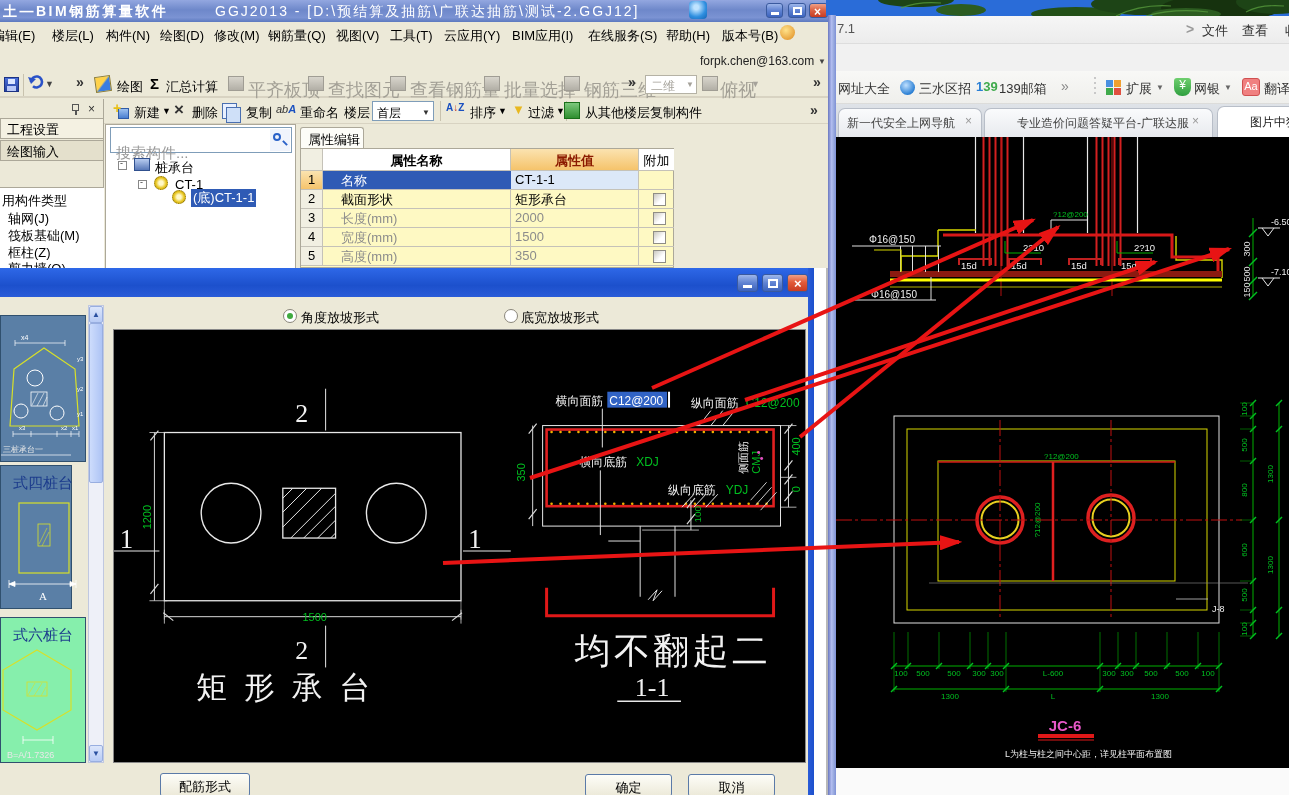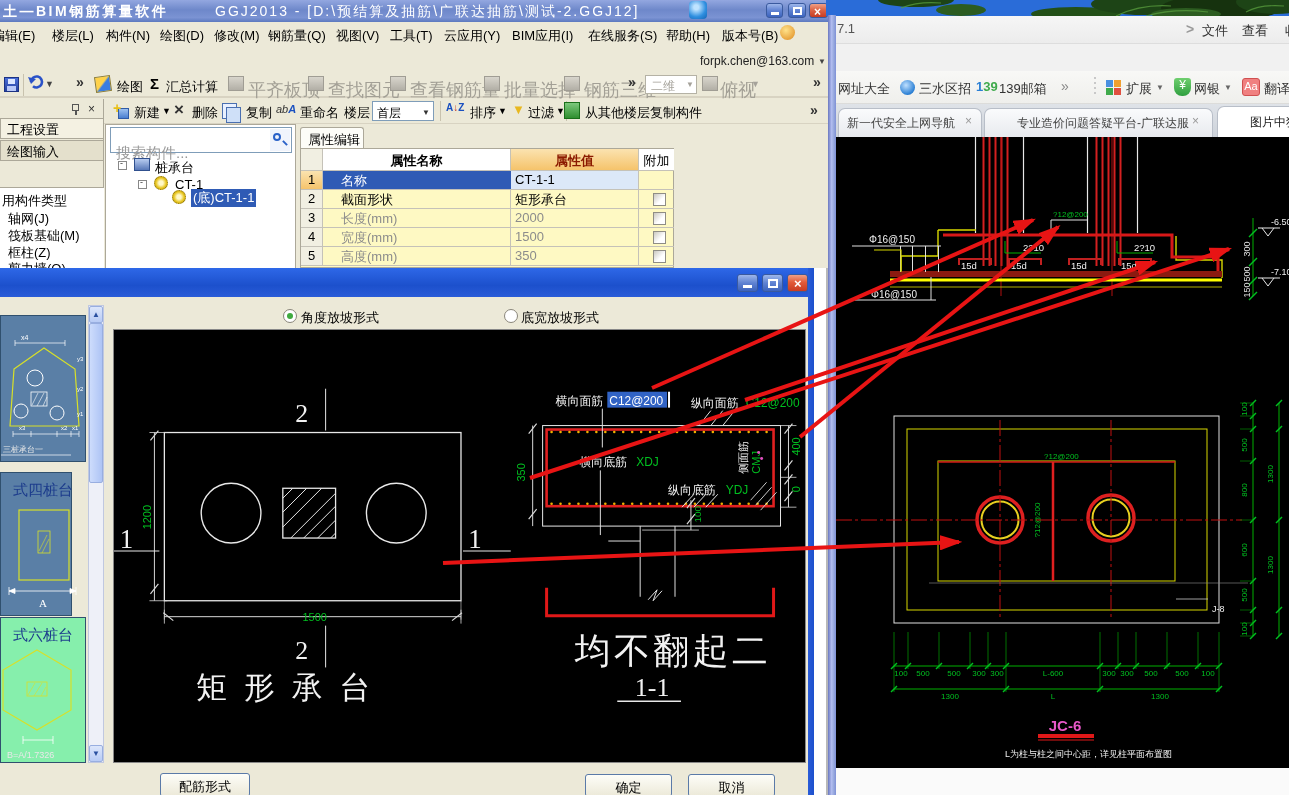--- a/index.html
+++ b/index.html
@@ -486,21 +486,21 @@
 <text x="76" y="45" fill="#fff" font-size="6" font-family="Liberation Sans">y3</text>
 <text x="76" y="75" fill="#fff" font-size="6" font-family="Liberation Sans">y2</text>
 <text x="76" y="100" fill="#fff" font-size="6" font-family="Liberation Sans">y1</text>
 <path d="M12,118 H78 M12,115 v6 M30,115 v6 M56,115 v6 M70,115 v6 M78,115 v6" stroke="#fff" stroke-width="0.7"></path>
 <text x="18" y="114" fill="#fff" font-size="6" font-family="Liberation Sans">x3</text>
         <text x="60" y="114" fill="#fff" font-size="6" font-family="Liberation Sans">x2</text>
         <text x="71" y="114" fill="#fff" font-size="6" font-family="Liberation Sans">x1</text>
 <text x="2" y="136" fill="#e8e8e8" font-size="8" font-family="Liberation Sans">三桩承台一</text>
 <line x1="0" y1="139" x2="70" y2="139" stroke="#fff" stroke-width="0.7"></line>
 </svg></div>
-<div class="abs" style="left:20px;top:204px;width:72px;height:144px;background:#5a7fa6;border:1px solid #30506e">
+<div class="abs" style="left:20px;top:197px;width:72px;height:144px;background:#5a7fa6;border:1px solid #30506e">
 <svg width="84" height="142" viewBox="0 0 84 142">
 <text x="12" y="22" fill="#1c3c8c" font-size="15" font-family="Liberation Sans">式四桩台</text>
 <rect x="18" y="37" width="50" height="70" fill="none" stroke="#d8e028" stroke-width="1.2"></rect>
 <rect x="37" y="58" width="12" height="22" fill="none" stroke="#d8e028" stroke-width="0.8"></rect>
 <path d="M38,78 l8,-16 M41,80 l7,-14" stroke="#d8e028" stroke-width="0.6"></path>
 <path d="M8,118 H75 M8,114 v8 M75,114 v8 M8,118 l6,-2.5 v5 z M75,118 l-6,-2.5 v5 z" stroke="#fff" stroke-width="0.8" fill="#fff"></path>
 <text x="38" y="134" fill="#fff" font-size="11" font-family="Liberation Serif">A</text>
 </svg></div>
 <div class="abs" style="left:20px;top:349px;width:86px;height:146px;background:#86efac;border:1px solid #30506e">
 <svg width="84" height="144" viewBox="0 0 84 144">

